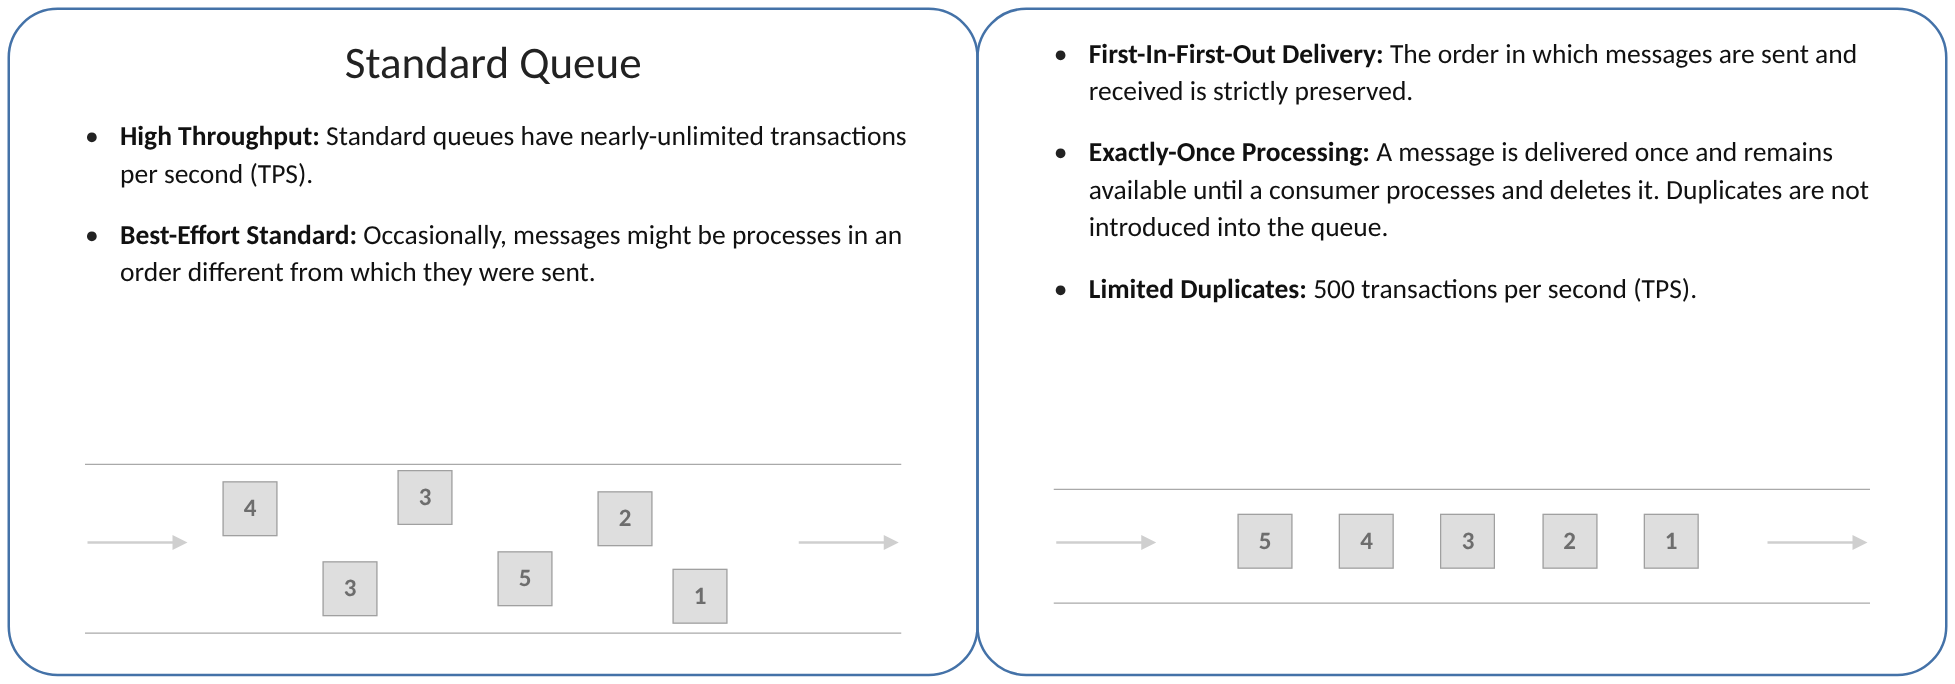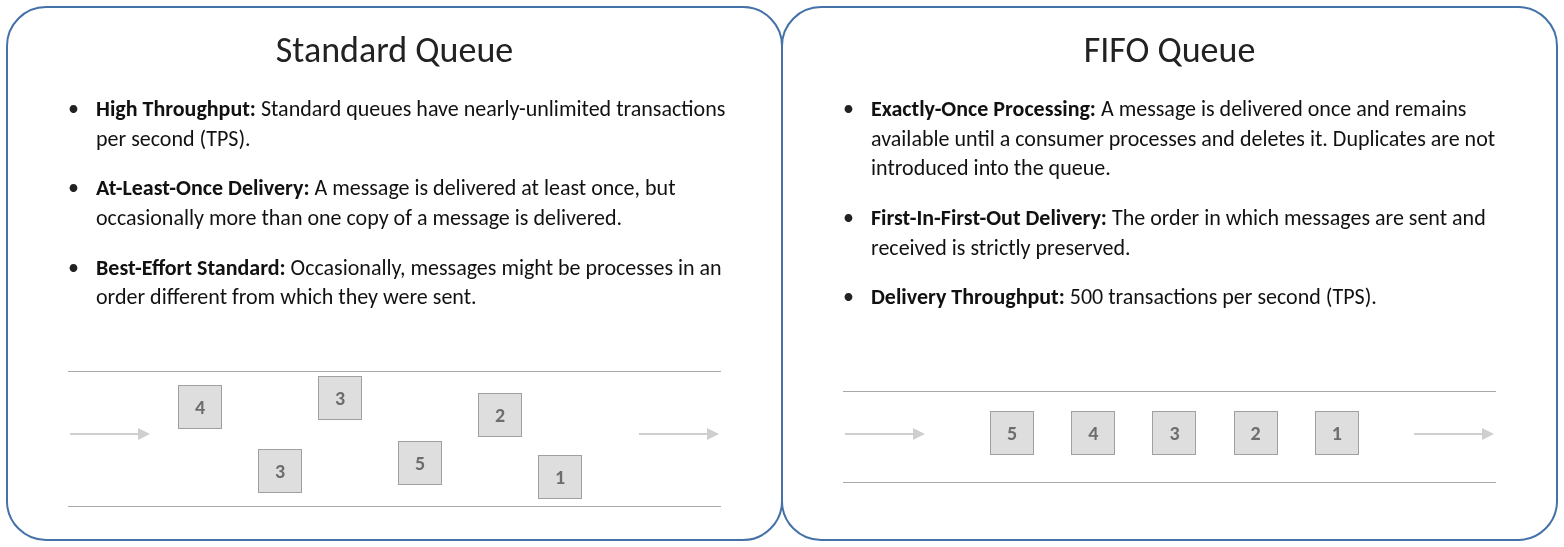--- a/index.html
+++ b/index.html
@@ -118,51 +118,47 @@
 </head>
 <body>
 
 <div class="panel">
   <div class="title">Standard Queue</div>
   <ul class="bullets">
     <li>
       <span class="label">High Throughput:</span><span> Standard queues have nearly-unlimited transactions per second (TPS).</span>
     </li>
     <li>
-      <span class="label">At-Least-Once Delivery:</span><span> A message is delivered at least once, but occasionally more than one copy of a message is delivered.</span>
-    </li>
-    <li>
       <span class="label">Best-Effort Standard:</span><span> Occasionally, messages might be processes in an order different from which they were sent.</span>
     </li>
   </ul>
   <div class="illus">
     <div class="track-top"></div>
     <div class="track-bot"></div>
     <div class="arrow arrow-left"></div>
     <div class="arrow arrow-right"></div>
     <div class="msg-box s0">4</div>
     <div class="msg-box s1">3</div>
     <div class="msg-box s2">2</div>
     <div class="msg-box s3">3</div>
     <div class="msg-box s4">5</div>
     <div class="msg-box s5">1</div>
   </div>
 </div>
 
 <div class="panel">
-  <div class="title">FIFO Queue</div>
   <ul class="bullets">
+    <li>
+      <span class="label">First-In-First-Out Delivery:</span><span> The order in which messages are sent and received is strictly preserved.</span>
+    </li>
     <li>
       <span class="label">Exactly-Once Processing:</span><span> A message is delivered once and remains available until a consumer processes and deletes it. Duplicates are not introduced into the queue.</span>
     </li>
     <li>
-      <span class="label">First-In-First-Out Delivery:</span><span> The order in which messages are sent and received is strictly preserved.</span>
-    </li>
-    <li>
-      <span class="label">Delivery Throughput:</span><span> 500 transactions per second (TPS).</span>
+      <span class="label">Limited Duplicates:</span><span> 500 transactions per second (TPS).</span>
     </li>
   </ul>
   <div class="illus illus-fifo">
     <div class="track-top"></div>
     <div class="track-bot"></div>
     <div class="arrow arrow-left"></div>
     <div class="arrow arrow-right"></div>
     <div class="fifo-row">
       <div class="msg-box">5</div>
       <div class="msg-box">4</div>

